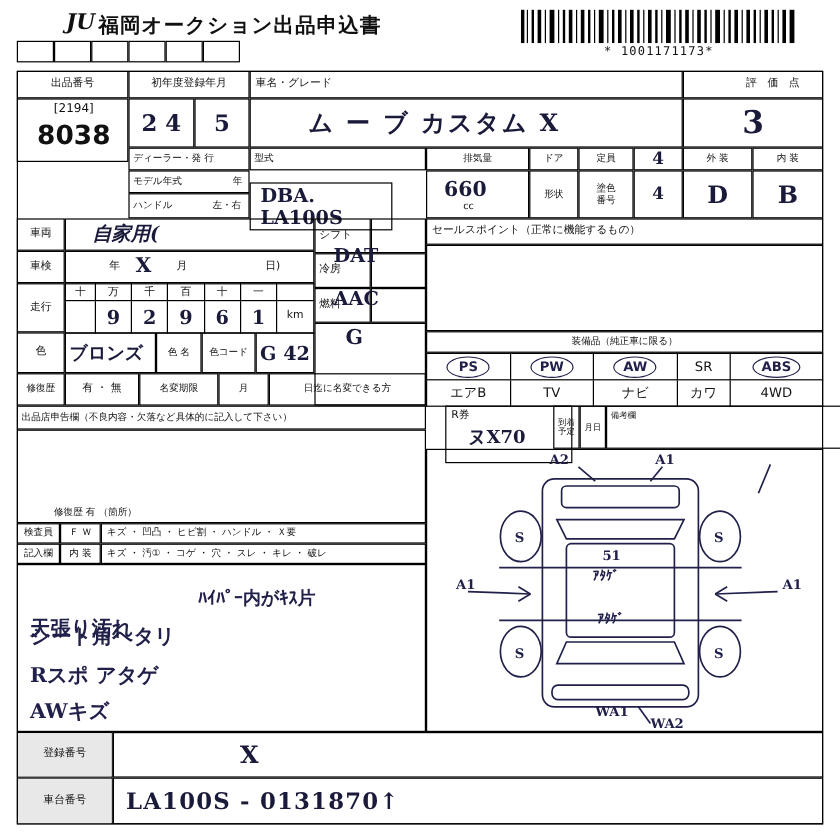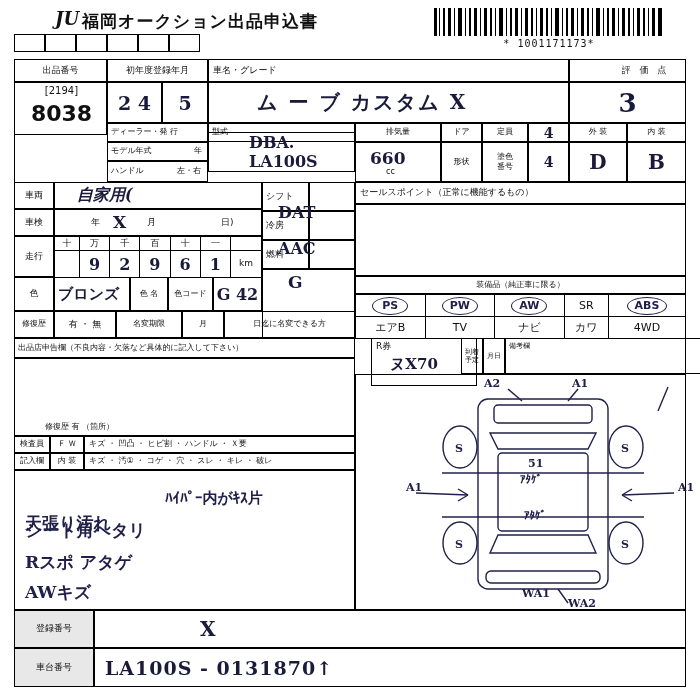--- a/index.html
+++ b/index.html
@@ -136,21 +136,21 @@
   <div class="abs bx" style="left:208px;top:59px;width:361px;height:23px;">
     <div class="vcent lbl" style="width:100%;height:100%;padding-left:4px;">車名・グレード</div>
   </div>
   <div class="abs bx" style="left:208px;top:82px;width:361px;height:41px;">
     <div class="vcent hand" style="width:100%;height:100%;padding-left:48px;font-size:20px;letter-spacing:2px;">ム ー ブ  カスタム X</div>
   </div>
 
   <div class="abs bx" style="left:208px;top:123px;width:147px;height:19px;">
     <div class="vcent lbl-sm" style="width:100%;height:100%;padding-left:3px;">型式</div>
   </div>
-  <div class="abs bx" style="left:208px;top:132px;width:147px;height:40px;padding-left:32px;">
+  <div class="abs bx" style="left:208px;top:152px;width:119px;height:40px;">
     <div class="vcent hand" style="width:100%;height:100%;padding-left:8px;font-size:16px;">DBA. LA100S</div>
   </div>
 
   <div class="abs bx" style="left:355px;top:123px;width:86px;height:19px;">
     <div class="center lbl-sm" style="width:100%;height:100%;">排気量</div>
   </div>
   <div class="abs bx" style="left:355px;top:142px;width:86px;height:40px;">
     <div class="abs hand" style="left:14px;top:5px;font-size:17px;">660</div>
     <div class="abs lbl-sm" style="left:30px;top:25px;">cc</div>
   </div>
@@ -360,21 +360,21 @@
   </div>
 
   <div class="abs bx" style="left:14px;top:470px;width:341px;height:140px;">
     <div class="abs hw" style="left:10px;top:14px;font-size:17px;margin-top:27px;">天張り汚れ</div>
     <div class="abs hw" style="left:150px;top:18px;font-size:15px;">ﾊｲﾊﾟｰ内がｷｽ片</div>
     <div class="abs hw" style="left:10px;top:48px;font-size:17px;">シート角ヘタリ</div>
     <div class="abs hw" style="left:10px;top:80px;font-size:17px;">Rスポ アタゲ</div>
     <div class="abs hw" style="left:10px;top:110px;font-size:17px;">AWキズ</div>
   </div>
 
-  <div class="abs bx" style="left:355px;top:374px;width:331px;height:236px;padding-left:26px;">
+  <div class="abs bx" style="left:355px;top:374px;width:331px;height:236px;">
     <svg width="329" height="234" viewBox="0 0 329 234">
       <g stroke="#20204a" fill="none" stroke-width="1.4">
 
         <rect x="96" y="24" width="130" height="190" rx="10"></rect>
 
         <rect x="112" y="30" width="98" height="18" rx="4"></rect>
 
         <path d="M108 58 L214 58 L206 74 L116 74 Z"></path>
 
         <rect x="116" y="78" width="90" height="78" rx="4"></rect>

